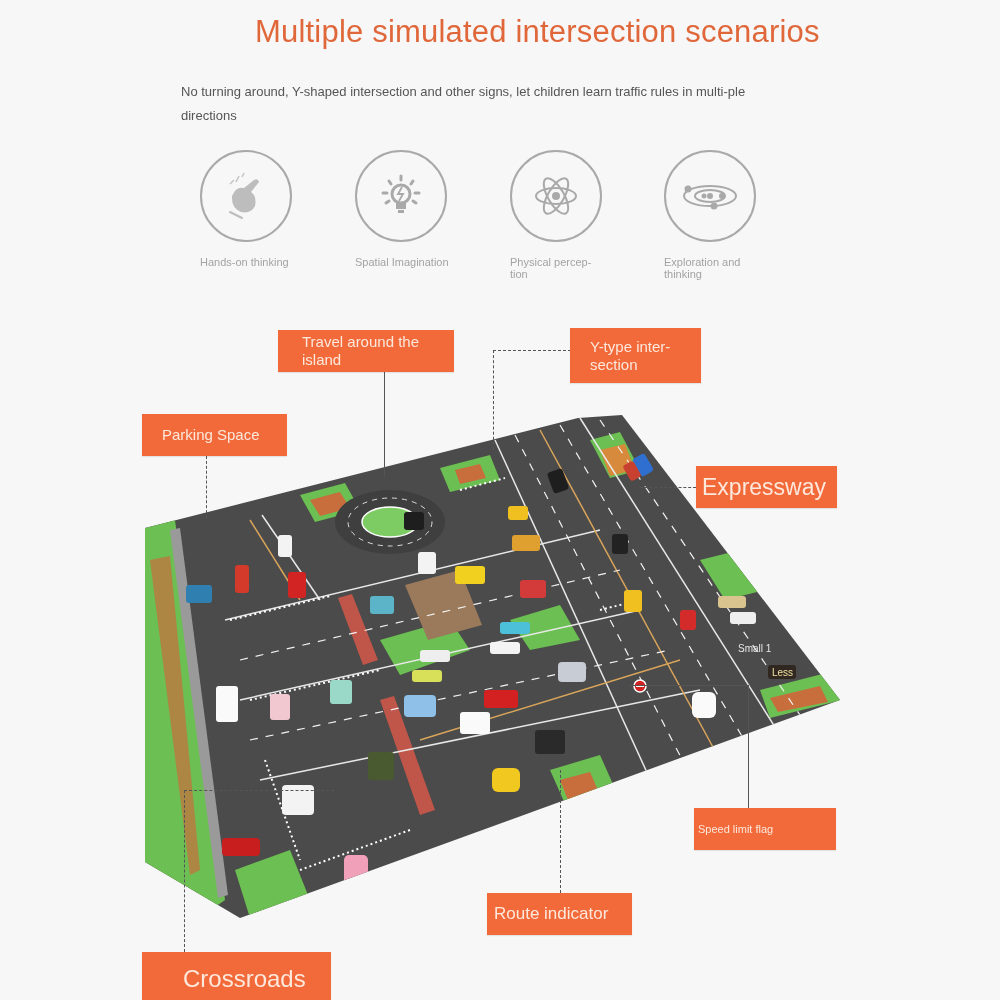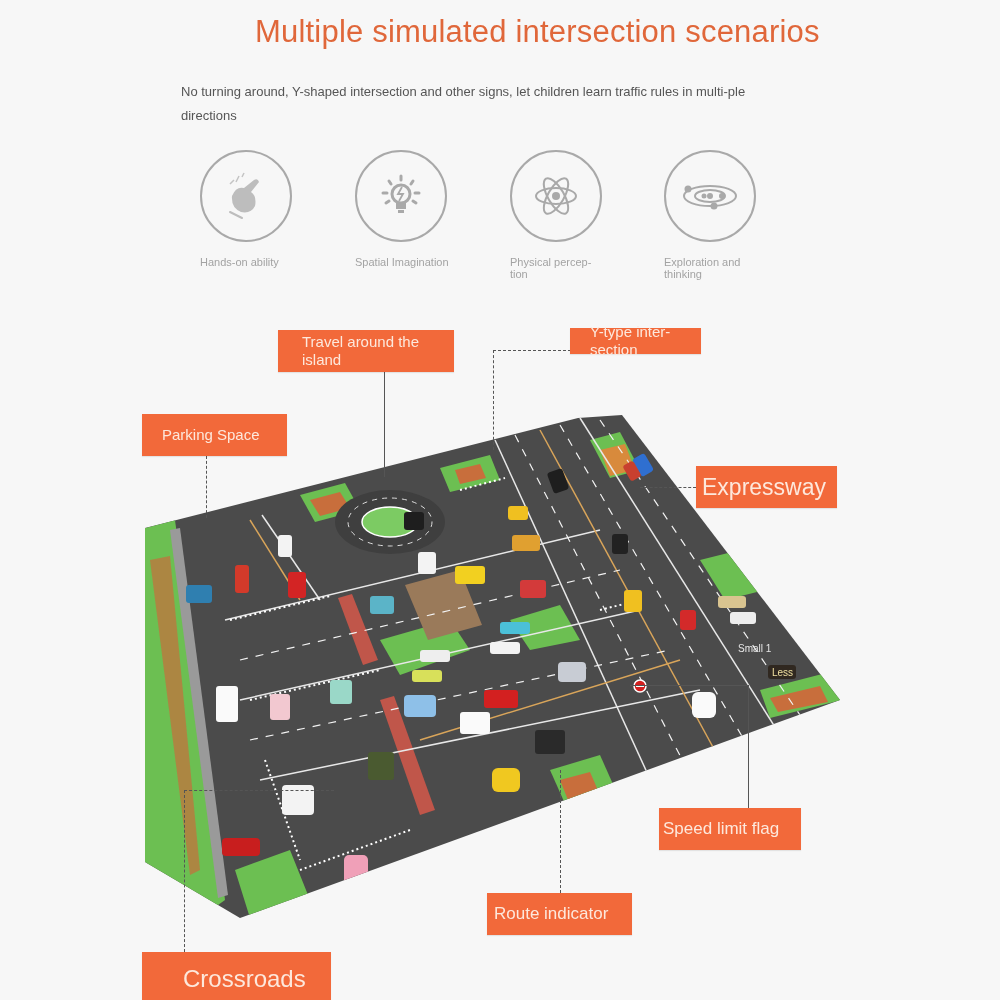--- a/index.html
+++ b/index.html
@@ -42,21 +42,21 @@
 <div class="subtitle">No turning around, Y-shaped intersection and other signs, let children learn traffic rules in multi-ple directions</div>
 
 <div class="feature" style="left:200px">
   <div class="circle">
     <svg width="60" height="60" viewBox="0 0 60 60">
       <path d="M16 30 q4 -10 12 -8 l10 -8 q4 -2 5 2 l-8 10 q6 4 4 14 q-4 8 -14 6 q-10 -4 -9 -16z" fill="#bdbdbd"></path>
       <path d="M14 46 l12 6" stroke="#bdbdbd" stroke-width="2" stroke-linecap="round"></path>
       <path d="M14 18 l4 -4 m2 2 l3 -6 m3 1 l2 -4" stroke="#c4c4c4" stroke-width="1.5"></path>
     </svg>
   </div>
-  <div class="label">Hands-on ability</div>
+  <div class="label">Hands-on thinking</div>
 </div>
 
 <div class="feature" style="left:355px">
   <div class="circle">
     <svg width="60" height="60" viewBox="0 0 60 60">
       <circle cx="30" cy="28" r="9" fill="none" stroke="#a9a9a9" stroke-width="3"></circle>
       <rect x="25" y="37" width="10" height="6" fill="#a9a9a9"></rect>
       <rect x="27" y="44" width="6" height="3" fill="#a9a9a9"></rect>
       <path d="M31 21 l-4 7 h5 l-4 7" stroke="#a9a9a9" stroke-width="1.8" fill="none"></path>
       <g stroke="#a9a9a9" stroke-width="3" stroke-linecap="round">
@@ -230,30 +230,30 @@
 <div class="leader" style="left:640px; top:487px; width:56px; border-top-width:1px;"></div>
 <div class="leader" style="left:630px; top:685px; width:118px; border-top-width:1px; border-style:solid;"></div>
 <div class="leader" style="left:748px; top:685px; height:125px; border-left-width:1px; border-style:solid;"></div>
 <div class="leader" style="left:184px; top:790px; width:150px; border-top-width:1px;"></div>
 <div class="leader" style="left:184px; top:790px; height:162px; border-left-width:1px;"></div>
 <div class="leader" style="left:560px; top:770px; height:123px; border-left-width:1px;"></div>
 
 <div class="callout" style="left:278px; top:330px; width:176px; height:42px; font-size:15px;padding-left:24px;">
   <span>Travel around the island</span>
 </div>
-<div class="callout" style="left:570px; top:328px; width:131px; height:26px; font-size:15px;">
+<div class="callout" style="left:570px; top:328px; width:131px; height:55px; font-size:15px;">
   <span>Y-type inter-section</span>
 </div>
 <div class="callout" style="left:142px; top:414px; width:145px; height:42px; font-size:15px;">
   <span>Parking Space</span>
 </div>
 <div class="callout" style="left:696px; top:466px; width:141px; height:42px; font-size:23px; padding:0 6px;">
   <span>Expressway</span>
 </div>
-<div class="callout" style="left:659px; top:808px; width:142px; height:42px; font-size:17px; padding:8px 4px;">
+<div class="callout" style="left:694px; top:808px; width:142px; height:42px; font-size:11px; padding:8px 4px;">
   <span>Speed limit flag</span>
 </div>
 <div class="callout" style="left:487px; top:893px; width:145px; height:42px; font-size:17px; padding:0 7px;">
   <span>Route indicator</span>
 </div>
 <div class="callout" style="left:142px; top:952px; width:189px; height:53px; font-size:24px; padding:0 41px;">
   <span>Crossroads</span>
 </div>
 
 </body></html>

